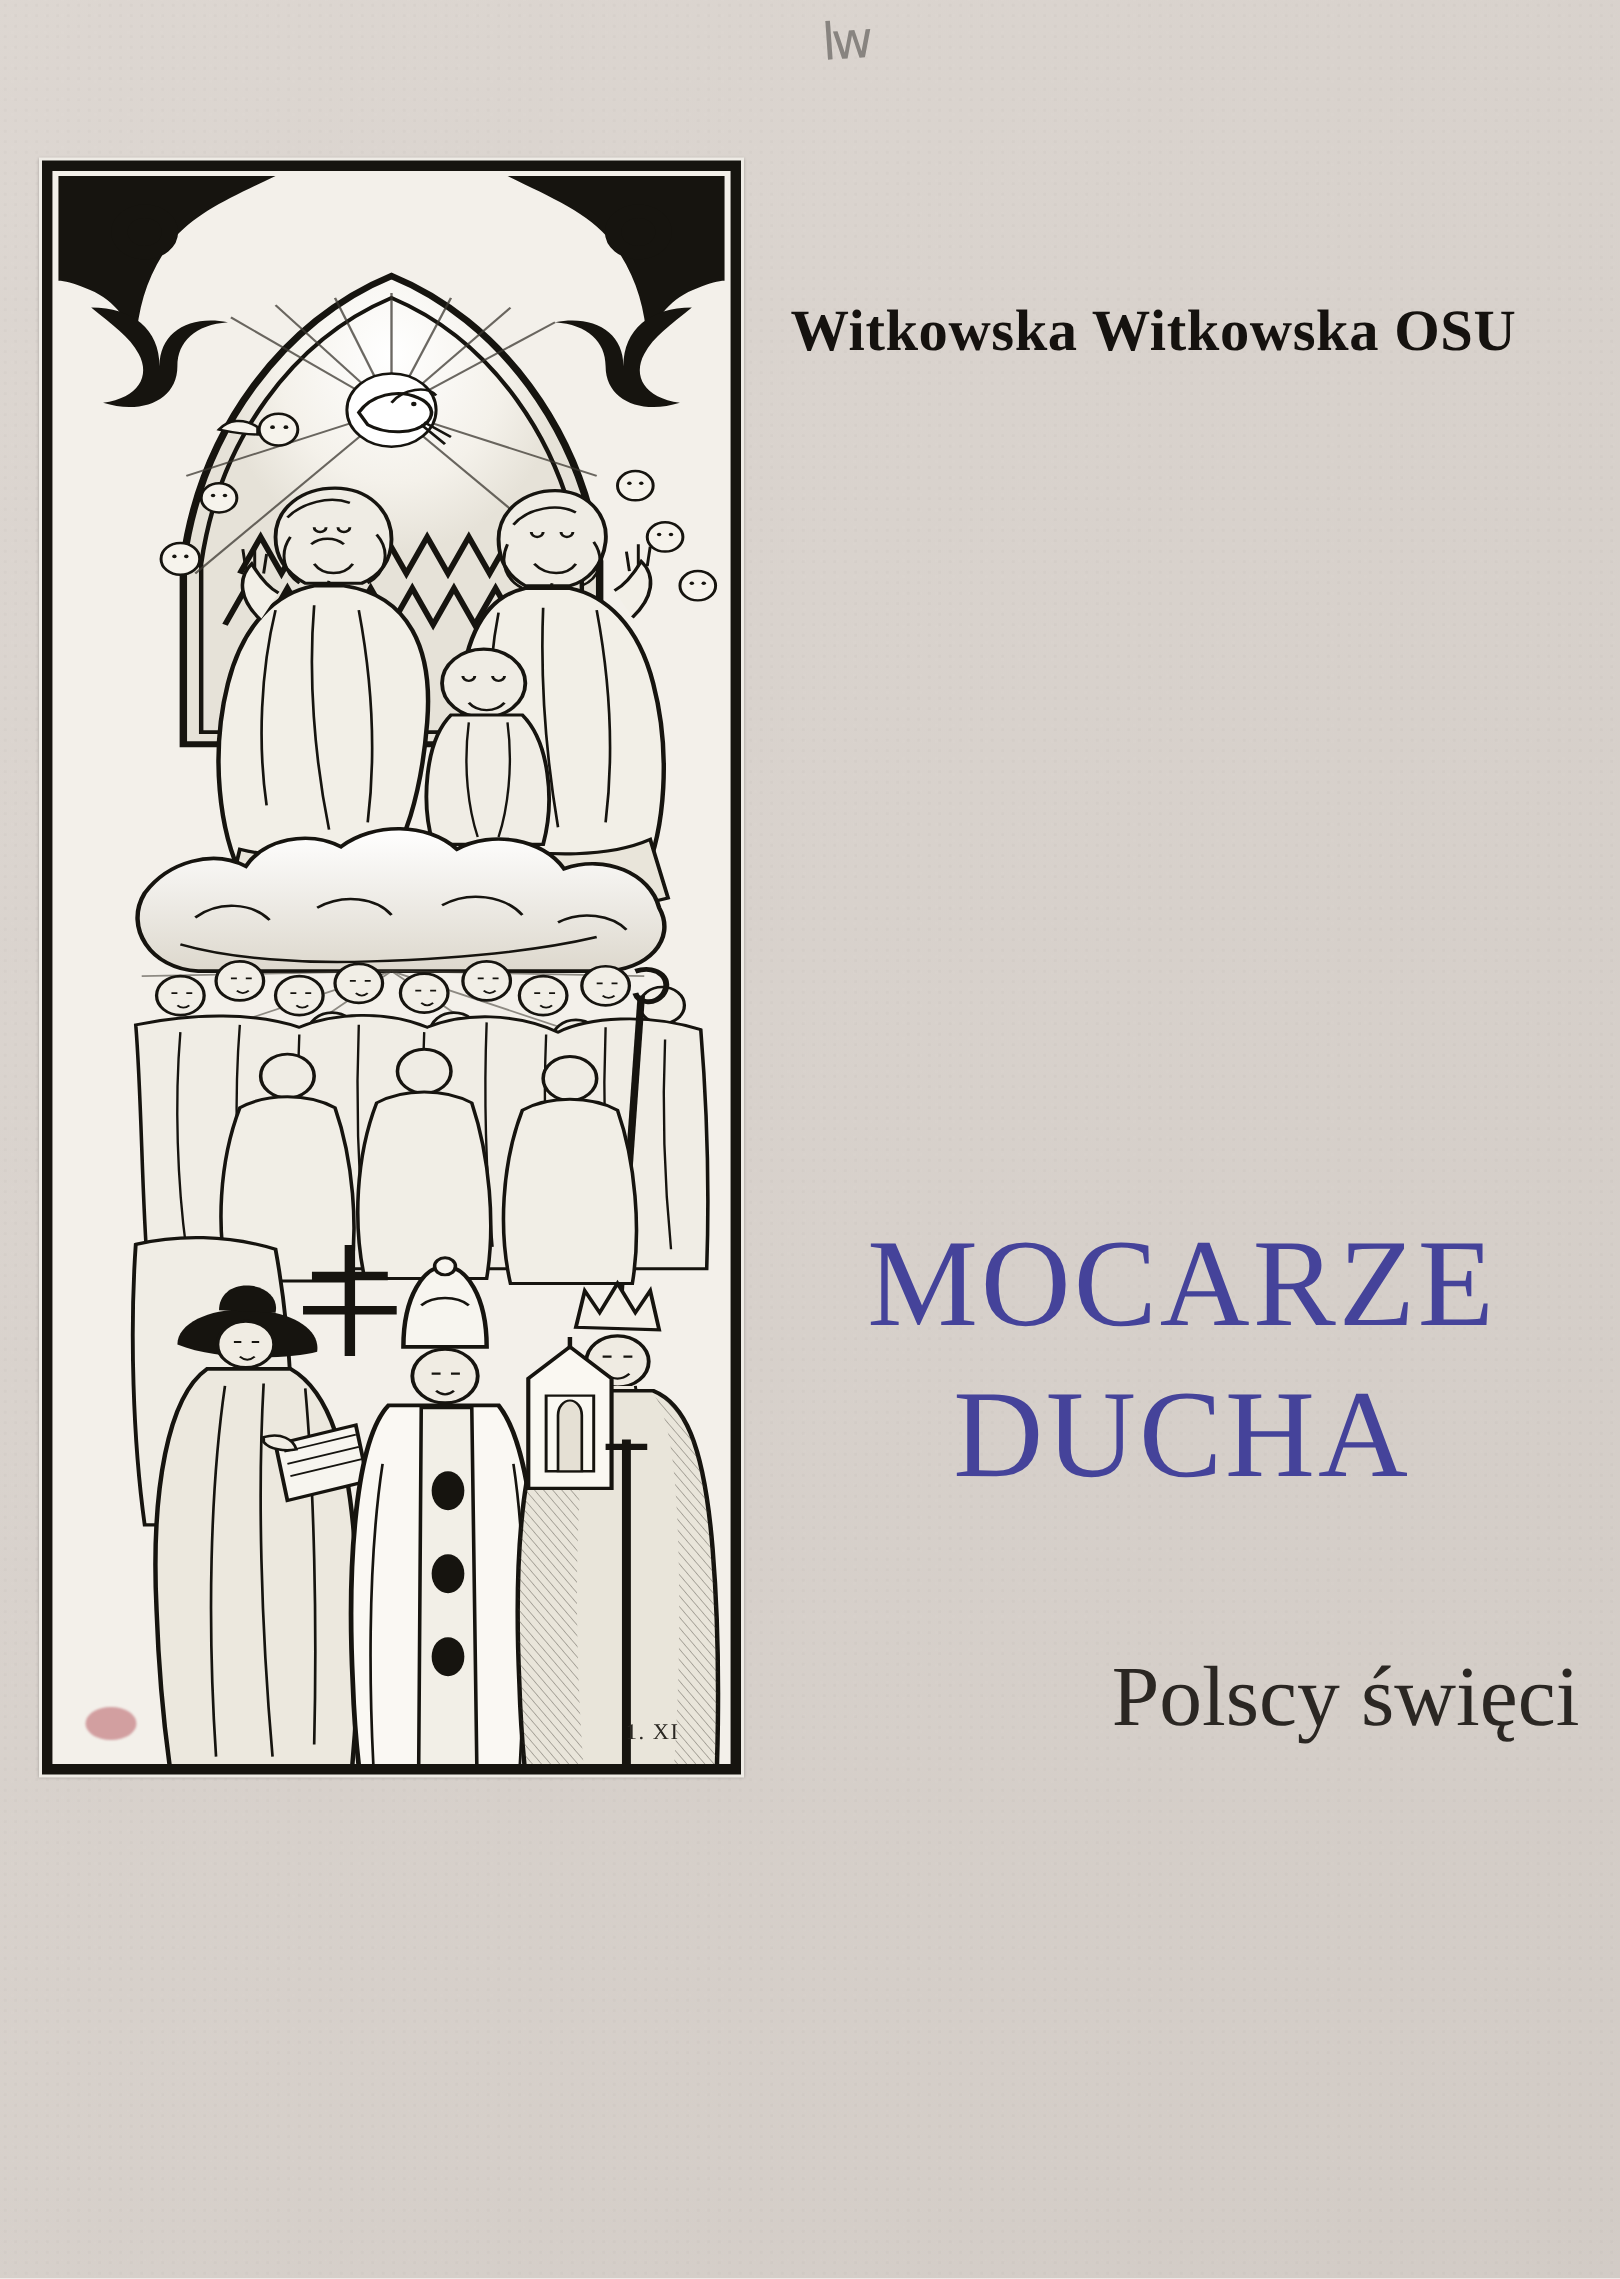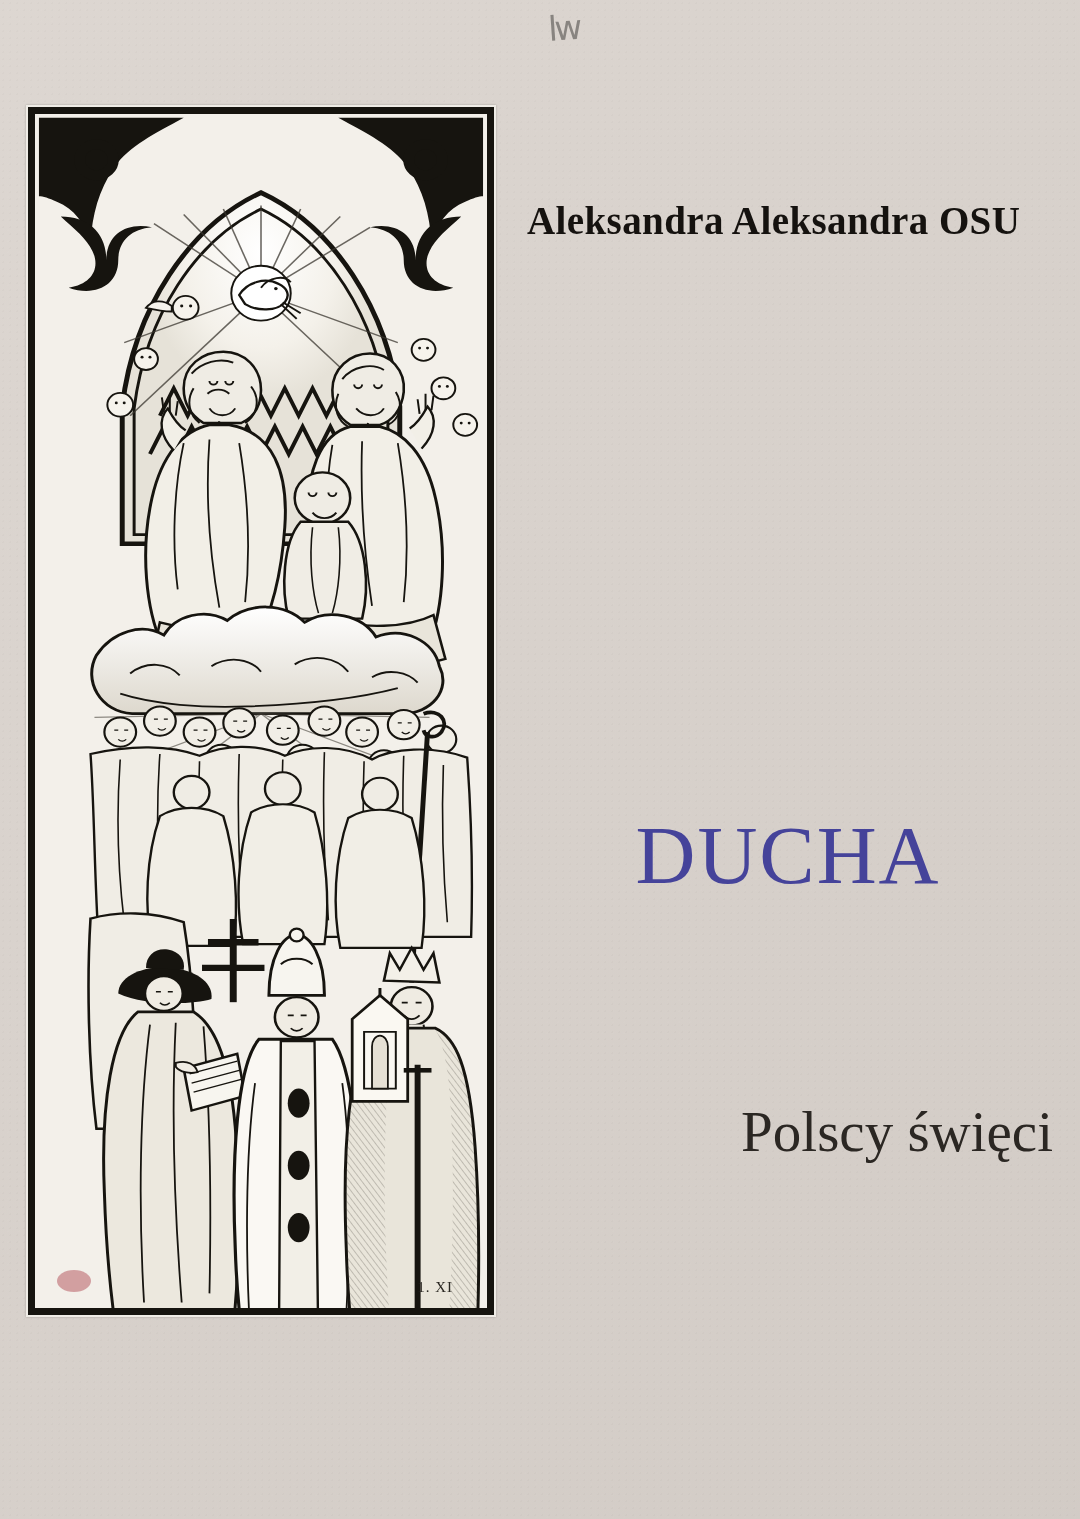--- a/index.html
+++ b/index.html
@@ -51,21 +51,21 @@
     opacity: 0.75;
     user-select: none;
   }
 
   
   .illus-wrap {
     position: absolute;
     left: 26px;
     top: 105px;
     width: 470px;
-    height: 1212px;
+    height: 1080px;
     background: #efece6;
     padding: 2px;
     box-sizing: border-box;
     box-shadow: 0 0 2px rgba(0,0,0,0.25);
   }
   .illus-frame {
     position: relative;
     width: 100%;
     height: 100%;
     border: 7px solid #16140f;
@@ -434,23 +434,24 @@
             <path d="M20 1392 C120 1376 320 1376 440 1392"></path>
           </g>
         </g>
       </svg>
 
       <div class="illus-stamp"></div>
       <div class="illus-caption">1. XI</div>
     </div>
   </div>
 
-  <div class="author">Aleksandra Aleksandra OSU</div>
+  <div class="author">Witkowska Witkowska OSU</div>
 
   <div class="title-block">
+    <div class="title-line">MOCARZE</div>
     <div class="title-line">DUCHA</div>
   </div>
 
   <div class="subtitle-block">
     <div class="subtitle-line">Polscy święci</div>
   </div>
 
 </div>
 
 </body></html>

